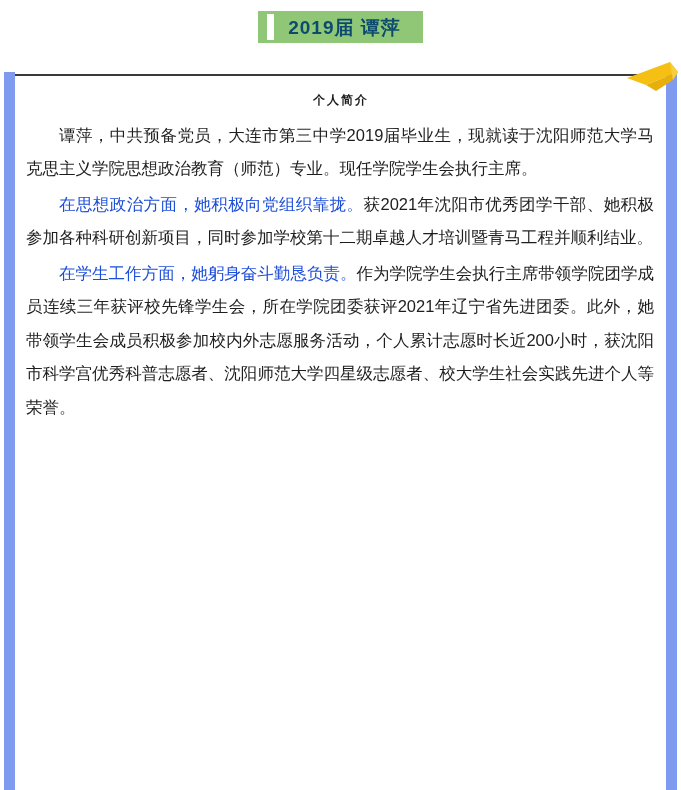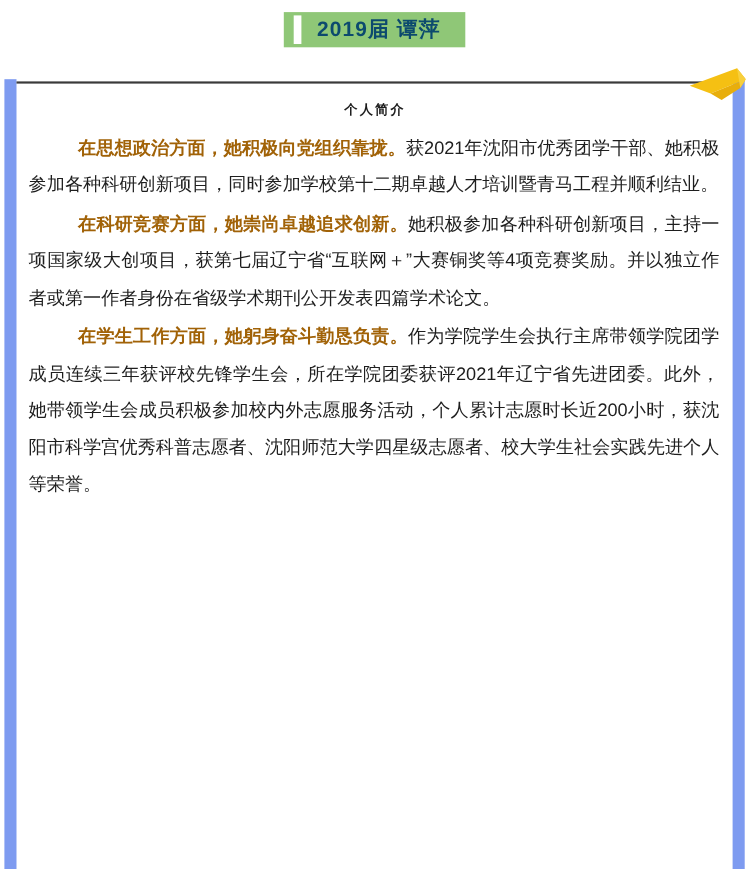--- a/index.html
+++ b/index.html
@@ -107,23 +107,22 @@
     font-size: 16.5px;
     line-height: 2.03;
     color: #1e1e1e;
     text-align: justify;
     text-justify: inter-ideograph;
     text-indent: 2em;
     margin: 0 0 2px 0;
     padding: 0 4px 0 2px;
   }
   .para b {
-    font-weight: bold;
-    color: #a16207;
-    margin-left: 12px;
+    font-weight: normal;
+    color: #1d4ed8;
   }
 </style>
 </head>
 <body>
 
 <div class="badge-row">
   <div class="badge">
     <span class="badge-bar"></span>
     <span class="badge-text">2019届 谭萍</span>
   </div>
@@ -138,28 +137,28 @@
   <svg class="plane" viewBox="0 0 52 34">
     <polygon points="1,20 44,4 52,14 20,27" fill="#f5c013"></polygon>
     <polygon points="20,27 52,14 47,22 30,33" fill="#e8ae0c"></polygon>
     <polygon points="44,4 52,14 47,22" fill="#f7cf3d"></polygon>
   </svg>
 
   <div class="doc">
 
     <div class="doc-title">个人简介</div>
 
+    <p class="para">
+      <b></b><span>谭萍，中共预备党员，大连市第三中学2019届毕业生，现就读于沈阳师范大学马克思主义学院思想政治教育（师范）专业。现任学院学生会执行主席。</span>
+    </p>
 
     <p class="para">
       <b>在思想政治方面，她积极向党组织靠拢。</b><span>获2021年沈阳市优秀团学干部、她积极参加各种科研创新项目，同时参加学校第十二期卓越人才培训暨青马工程并顺利结业。</span>
     </p>
 
 
-    <p class="para">
-      <b>在科研竞赛方面，她崇尚卓越追求创新。</b><span>她积极参加各种科研创新项目，主持一项国家级大创项目，获第七届辽宁省“互联网＋”大赛铜奖等4项竞赛奖励。并以独立作者或第一作者身份在省级学术期刊公开发表四篇学术论文。</span>
-    </p>
 
     <p class="para">
       <b>在学生工作方面，她躬身奋斗勤恳负责。</b><span>作为学院学生会执行主席带领学院团学成员连续三年获评校先锋学生会，所在学院团委获评2021年辽宁省先进团委。此外，她带领学生会成员积极参加校内外志愿服务活动，个人累计志愿时长近200小时，获沈阳市科学宫优秀科普志愿者、沈阳师范大学四星级志愿者、校大学生社会实践先进个人等荣誉。</span>
     </p>
 
   </div>
 </div>
 
 </body></html>

